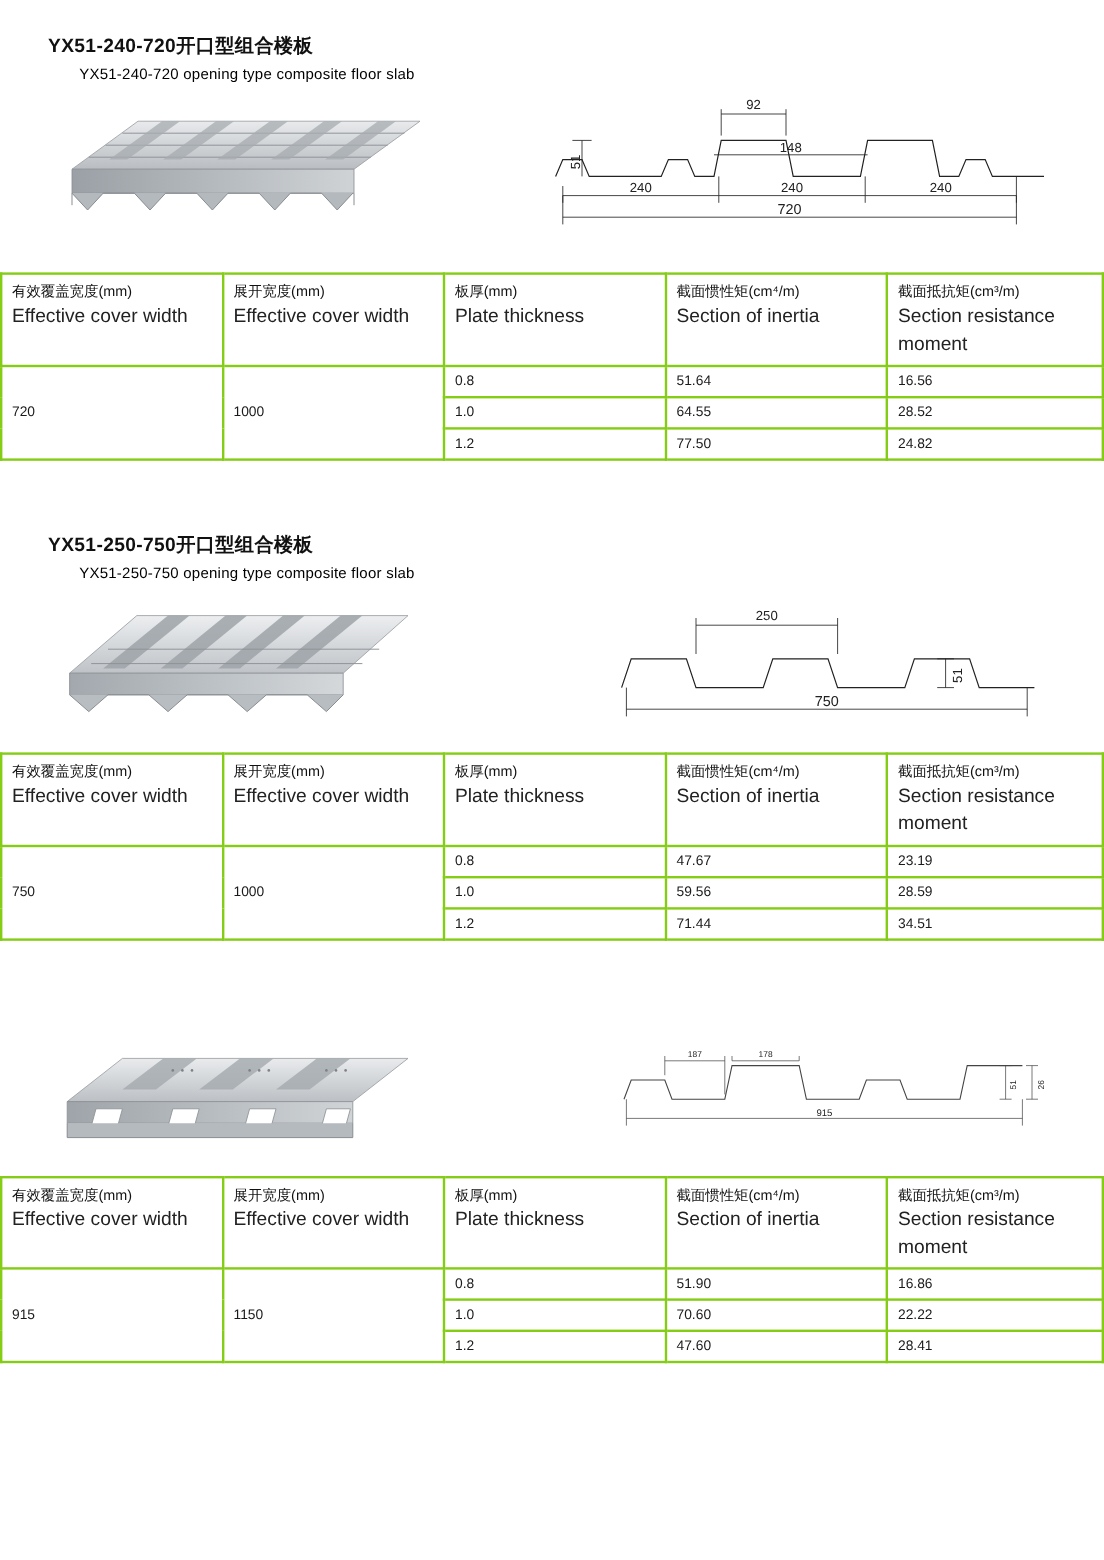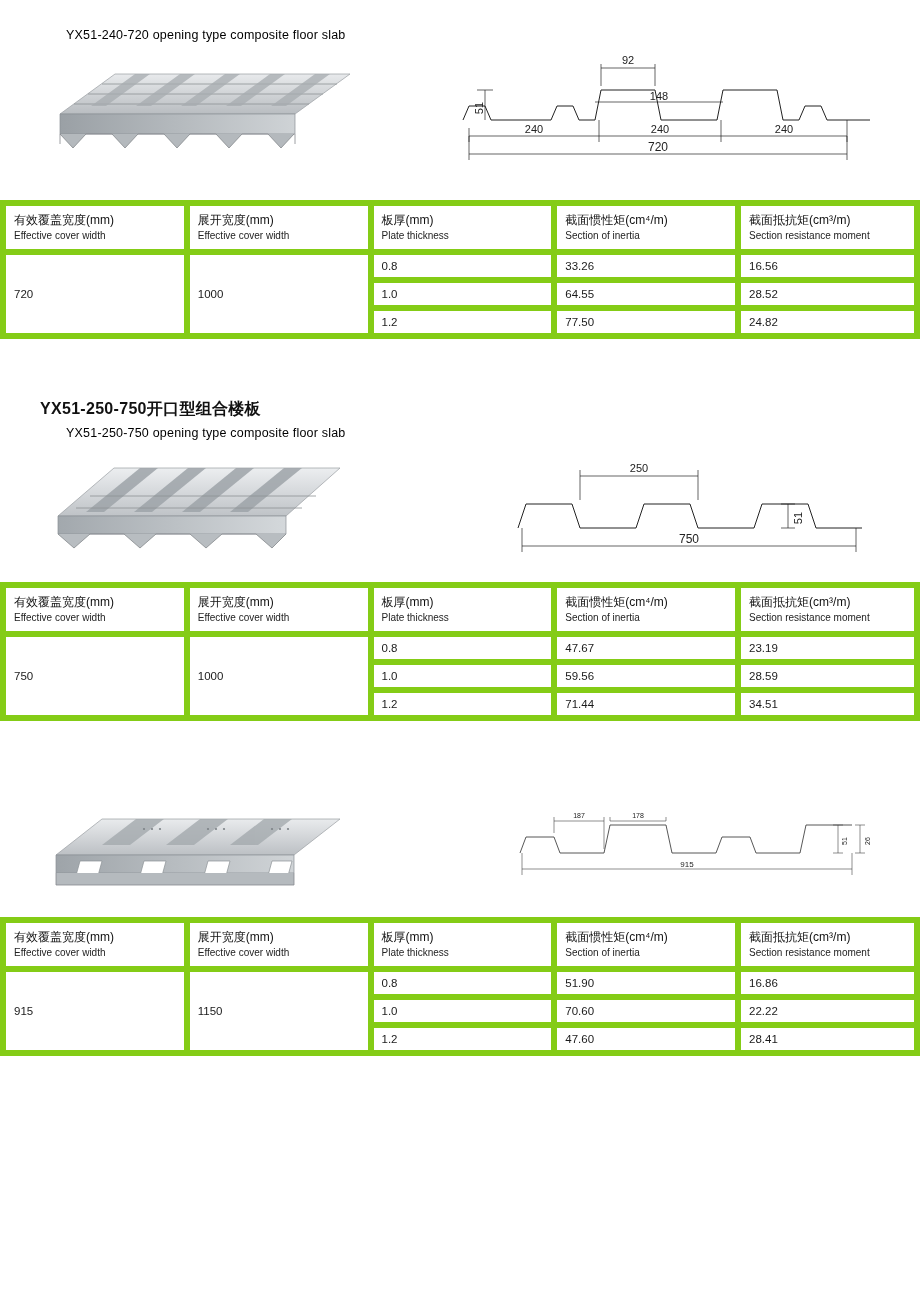--- a/index.html
+++ b/index.html
@@ -41,51 +41,52 @@
 
   
   .drawing { position: absolute; }
 
   table.spec {
     width: 920px;
     border-collapse: collapse;
     font-size: 11.5px;
   }
   table.spec td, table.spec th {
-    border: 6px solid #84cc16;
+    border: 2px solid #84cc16;
     padding: 5px 8px;
     text-align: left;
     vertical-align: middle;
     font-weight: normal;
     color: #1a1a1a;
   }
   table.spec thead td {
     height: 44px;
     line-height: 1.45;
     vertical-align: top;
     padding-top: 6px;
   }
   table.spec tbody td { height: 26px; }
   .hz { display: block; font-size: 12px; color: #111; }
-  .hen { display: block; font-size: 10px; color: #222; }
+  .hen { display: block; font-size: 16px; color: #222; }
 
   .col-a { width: 185px; }
   .col-b { width: 185px; }
   .col-c { width: 185px; }
   .col-d { width: 185px; }
   .col-e { width: 180px; }
 
   svg text { font-family: "Liberation Sans", sans-serif; fill: #222; }
 </style>
 </head>
 <body>
 
 <div class="page">
 
   <div class="section" style="padding-top:28px;">
+    <div class="sec-title-zh">YX51-240-720开口型组合楼板</div>
     <div class="sec-title-en">YX51-240-720 opening type composite floor slab</div>
 
     <div class="figures">
 
       <svg class="photo" style="left:40px; top:0;" width="330" height="120" viewBox="0 0 330 120">
         <defs>
           <linearGradient id="g1a" x1="0" y1="0" x2="0" y2="1">
             <stop offset="0%" stop-color="#e8eaec"></stop>
               <stop offset="100%" stop-color="#b9bdc1"></stop>
           </linearGradient>
@@ -186,21 +187,21 @@
             <span class="hz">截面抵抗矩(cm³/m)</span>
             <span class="hen">Section resistance moment</span>
           </td>
         </tr>
       </thead>
       <tbody>
         <tr>
           <td rowspan="3">720</td>
           <td rowspan="3">1000</td>
           <td>0.8</td>
-          <td>33.26</td>
+          <td>51.64</td>
           <td>16.56</td>
         </tr>
         <tr>
           <td>1.0</td>
           <td>64.55</td>
           <td>28.52</td>
         </tr>
         <tr>
           <td>1.2</td>
           <td>77.50</td>

